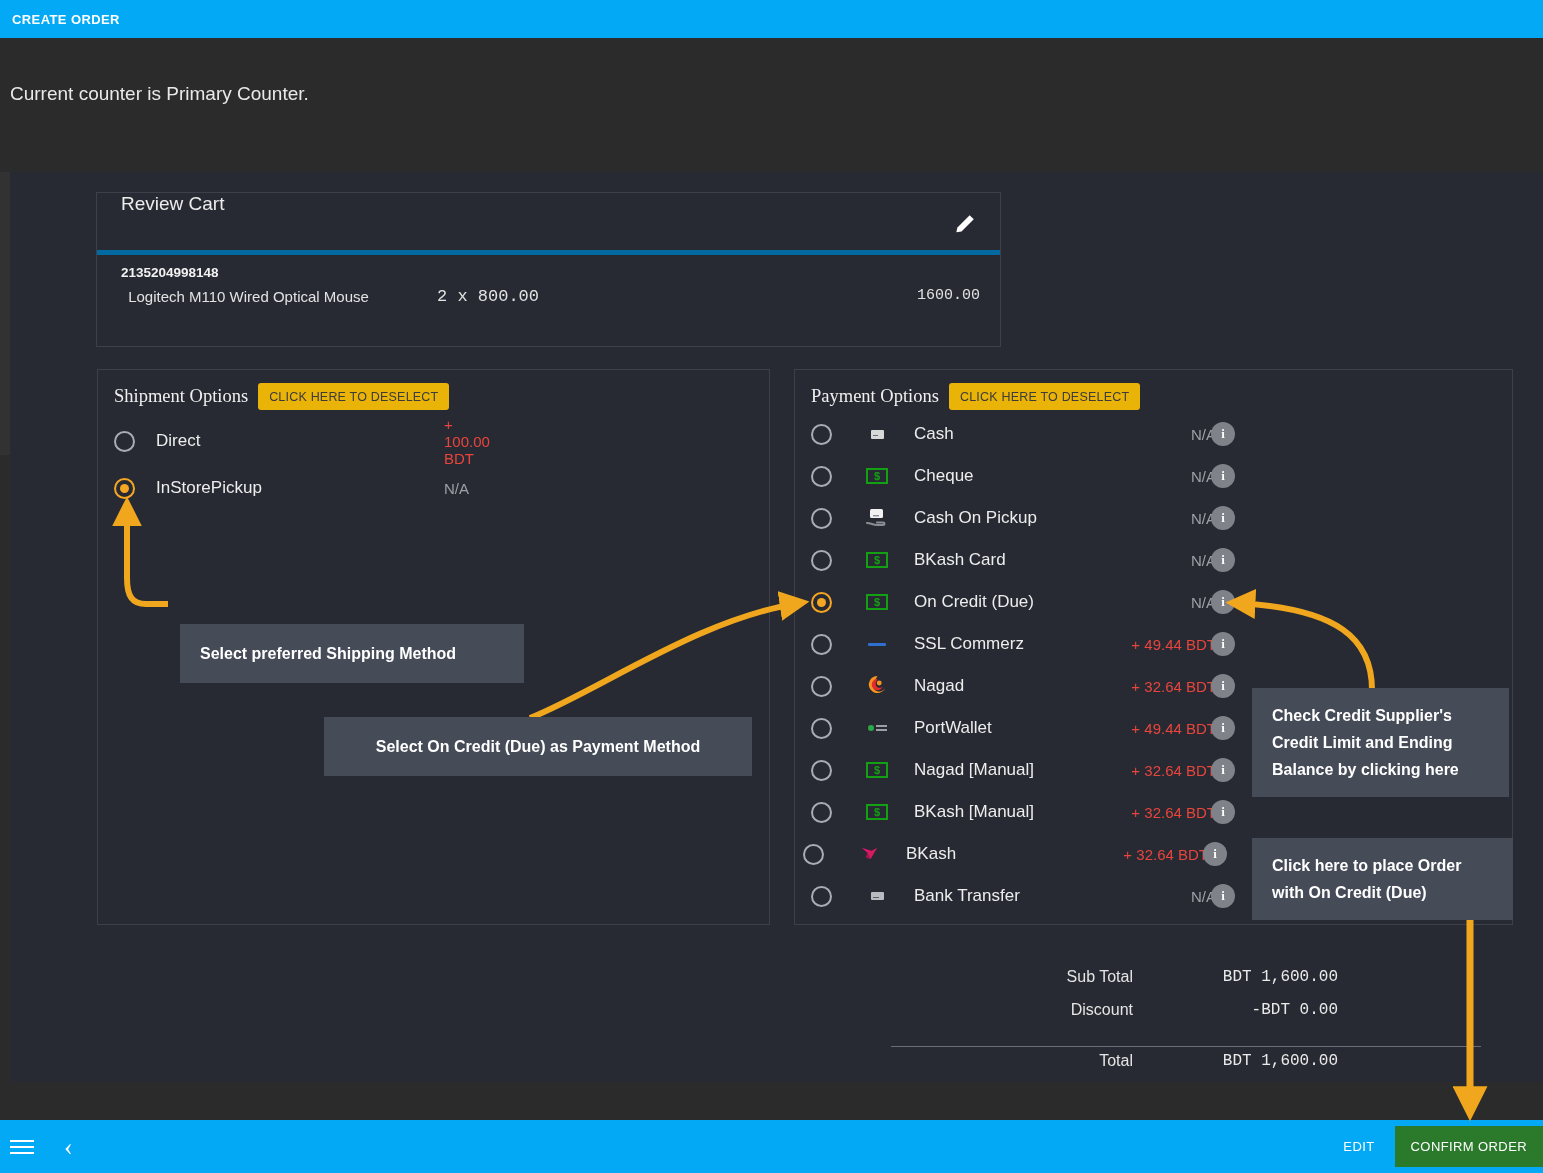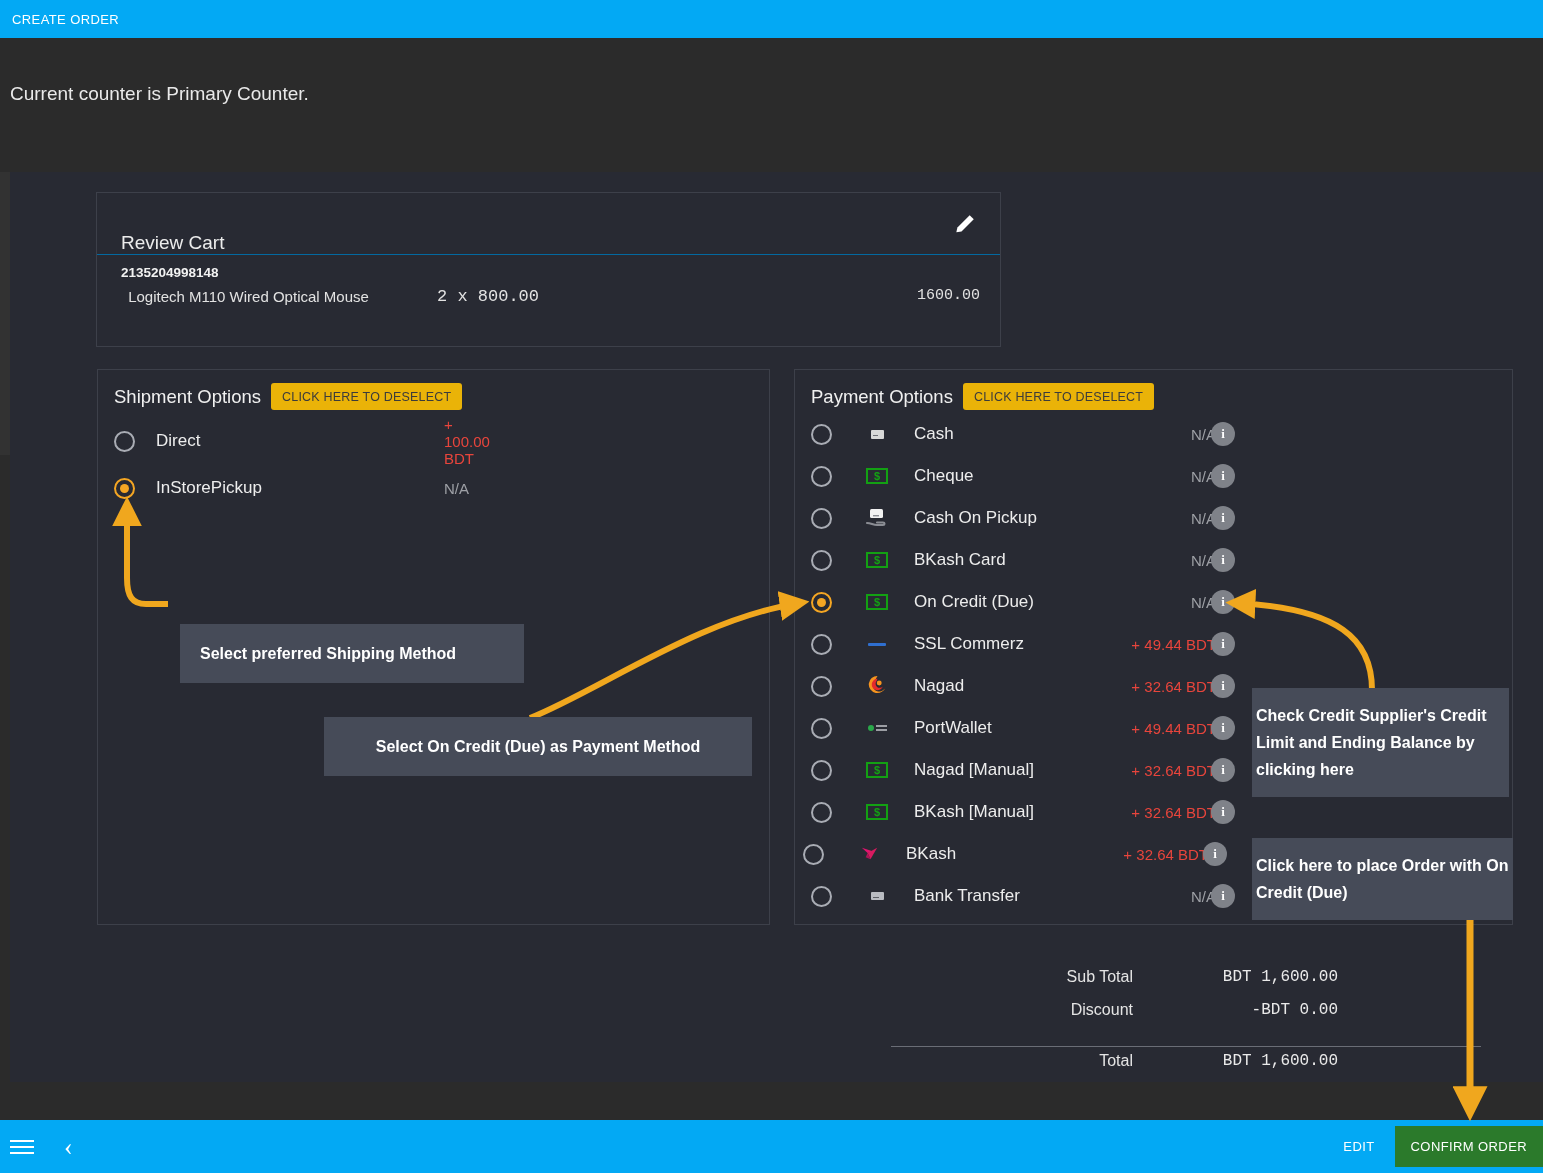--- a/index.html
+++ b/index.html
@@ -11,21 +11,21 @@
   }
   #root { position: relative; width: 1543px; height: 1173px; }
 
   
   .appbar {
     position: absolute; left: 0; top: 0; width: 1543px; height: 38px;
     background: #03a9f4; color: #ffffff;
     display: flex; align-items: center;
   }
   .appbar-title {
-    margin-left: 12px; font-size: 13px; letter-spacing: .4px; font-weight: 400;
+    margin-left: 12px; font-size: 13px; letter-spacing: .4px; font-weight: 700;
   }
 
   
   .page {
     position: absolute; left: 0; top: 38px; width: 1543px; height: 1082px;
     background: #2b2b2b;
   }
   .counter-note {
     position: absolute; left: 10px; top: 45px;
     font-size: 19px; color: #e9e9e9; font-weight: 400;
@@ -56,22 +56,22 @@
     position: absolute; left: 0; top: 172px; width: 10px; height: 283px;
     background: #323232;
   }
 
   
   .cart-card {
     position: absolute; left: 96px; top: 192px; width: 905px; height: 155px;
     background: #282a33; border: 1px solid #3d404a;
   }
   .cart-head {
-    position: relative; height: 62px; border-bottom: 1px solid #0369a1;
-    display: flex; align-items: flex-end;
+    position: relative; height: 62px; border-bottom: 5px solid #0369a1;
+    display: flex; align-items: flex-start;
   }
   .cart-title { margin-left: 24px; font-size: 19px; color: #ececec; }
   .pencil-icon {
     position: absolute; right: 22px; top: 18px; width: 26px; height: 26px;
   }
   .cart-row {
     position: relative; padding: 16px 0 0 0; height: 92px; text-align: center;
   }
   .cart-sku {
     position: absolute; left: 24px; top: 10px;
@@ -97,21 +97,21 @@
   .panel {
     position: absolute; background: #282a33; border: 1px solid #3d404a;
   }
   #ship-panel  { left: 97px;  top: 369px; width: 673px; height: 556px; }
   #pay-panel   { left: 794px; top: 369px; width: 719px; height: 556px; }
 
   .panel-head {
     position: absolute; left: 16px; top: 13px;
     display: flex; align-items: center; gap: 10px;
   }
-  .panel-head .ptitle { font-size: 18.5px; color: #f0f0f0; }
+  .panel-head .ptitle { font-size: 18.5px; color: #f0f0f0; font-family: Liberation Serif, serif; }
   .deselect-btn {
     background: #eab308; color: #3b3b3b; border: none; border-radius: 3px;
     padding: 7px 11px 6px; font-size: 12.5px; letter-spacing: .2px;
     font-family: "Liberation Sans", sans-serif; cursor: pointer;
   }
 
   
   .opt-row {
     position: absolute; left: 0; display: flex; align-items: center;
     height: 30px;
@@ -222,21 +222,21 @@
   }
 
   
   .annotations {
     position: absolute; left: 0; top: 0; width: 1543px; height: 1173px;
     pointer-events: none;
   }
   .callout {
     position: absolute; background: #464b58; color: #ffffff;
     font-size: 16px; font-weight: bold; line-height: 27px;
-    padding: 14px 4px;
+    padding: 14px 20px;
   }
   #callout-ship { left: 180px; top: 578px; width: 344px; padding: 16px 20px; margin-top: 46px; }
   #callout-pay  { left: 324px; top: 717px; width: 428px; padding: 16px 20px; text-align: center; }
   #callout-info { left: 1252px; top: 688px; width: 257px; }
   #callout-confirm { left: 1252px; top: 838px; width: 261px; }
 </style>
 </head>
 <body>
 
 <div id="root">

